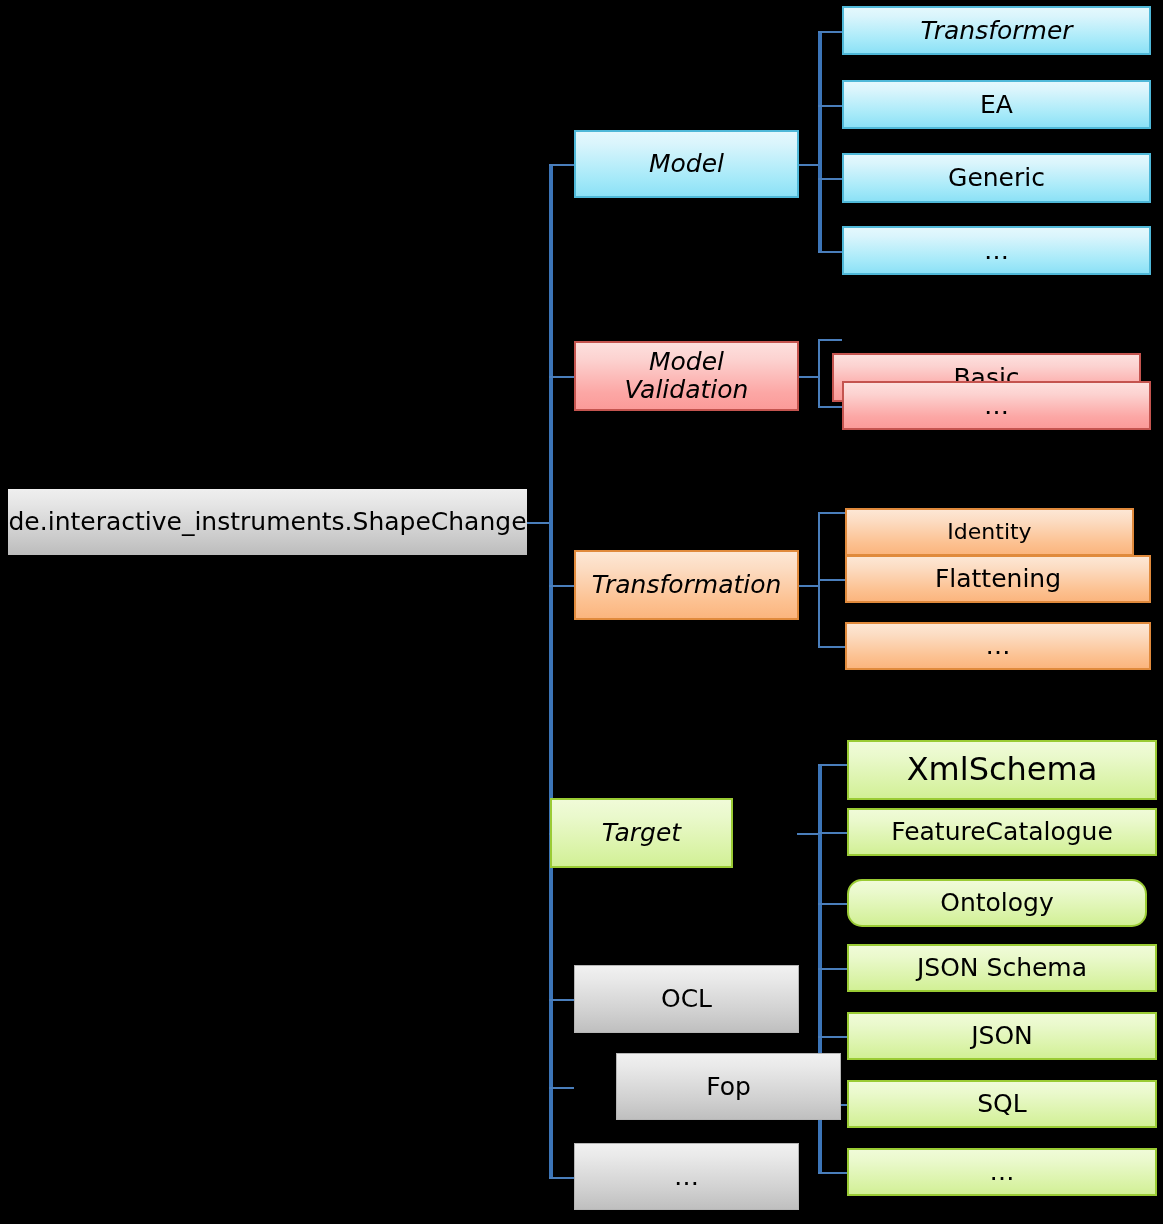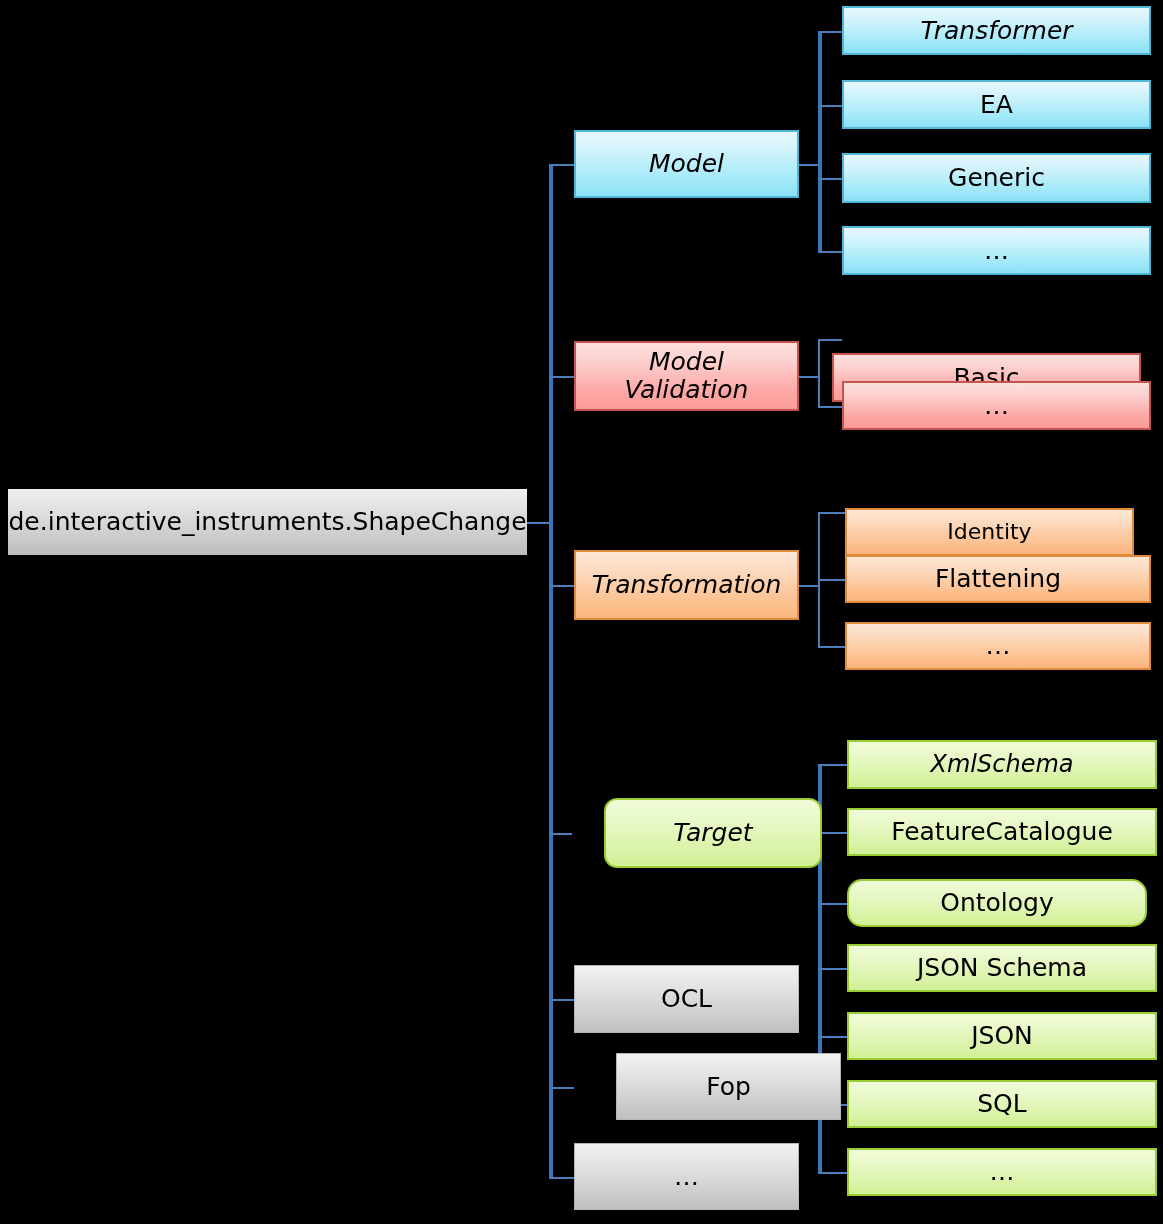--- a/index.html
+++ b/index.html
@@ -110,22 +110,22 @@
       <div class="node theme-blue" style="left: 842px; top: 153px; width: 309px; height: 50px; font-size: 25px;">Generic</div>
       <div class="node theme-blue" style="left: 842px; top: 226px; width: 309px; height: 49px; font-size: 25px;">…</div>
       <div class="node theme-pink italic" style="left: 574px; top: 341px; width: 225px; height: 70px; font-size: 25px;">Model
 Validation</div>
       <div class="node theme-pink" style="left: 832px; top: 314px; width: 309px; height: 49px; font-size: 25px; margin-top: 39px;">Basic</div>
       <div class="node theme-pink" style="left: 842px; top: 381px; width: 309px; height: 49px; font-size: 25px;">…</div>
       <div class="node theme-orange italic" style="left: 574px; top: 550px; width: 225px; height: 70px; font-size: 25px;">Transformation</div>
       <div class="node theme-orange" style="left: 845px; top: 488px; width: 289px; height: 48px; font-size: 22px; margin-top: 20px;">Identity</div>
       <div class="node theme-orange" style="left: 845px; top: 555px; width: 306px; height: 48px; font-size: 25px;">Flattening</div>
       <div class="node theme-orange" style="left: 845px; top: 622px; width: 306px; height: 48px; font-size: 25px;">…</div>
-      <div class="node theme-green italic" style="left: 604px; top: 798px; width: 218px; height: 70px; font-size: 25px; border-radius: 13px;">Target</div>
-      <div class="node theme-green" style="left: 847px; top: 740px; width: 310px; height: 49px; font-size: 24px; font-style: italic;">XmlSchema</div>
+      <div class="node theme-green italic" style="left: 550px; top: 798px; width: 183px; height: 70px; font-size: 25px;">Target</div>
+      <div class="node theme-green" style="left: 847px; top: 740px; width: 310px; height: 60px; font-size: 32px;">XmlSchema</div>
       <div class="node theme-green" style="left: 847px; top: 808px; width: 310px; height: 48px; font-size: 25px;">FeatureCatalogue</div>
       <div class="node theme-green" style="left: 847px; top: 879px; width: 300px; height: 48px; font-size: 25px; border-radius: 15px;">Ontology</div>
       <div class="node theme-green" style="left: 847px; top: 944px; width: 310px; height: 48px; font-size: 25px;">JSON Schema</div>
       <div class="node theme-green" style="left: 847px; top: 1012px; width: 310px; height: 48px; font-size: 25px;">JSON</div>
       <div class="node theme-green" style="left: 847px; top: 1080px; width: 310px; height: 48px; font-size: 25px;">SQL</div>
       <div class="node theme-green" style="left: 847px; top: 1148px; width: 310px; height: 48px; font-size: 25px;">…</div>
       <div class="node theme-gray" style="left: 574px; top: 965px; width: 225px; height: 68px; font-size: 25px;">OCL</div>
       <div class="node theme-gray" style="left: 574px; top: 1053px; width: 225px; height: 67px; font-size: 25px; margin-left: 42px;">Fop</div>
       <div class="node theme-gray" style="left: 574px; top: 1143px; width: 225px; height: 67px; font-size: 25px;">…</div>
     </div>

